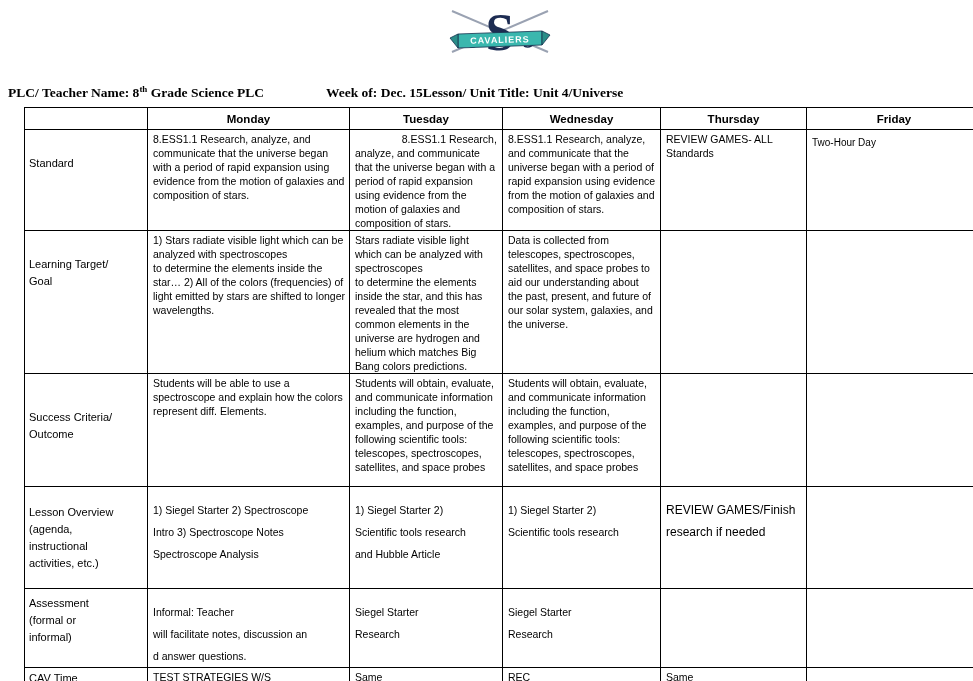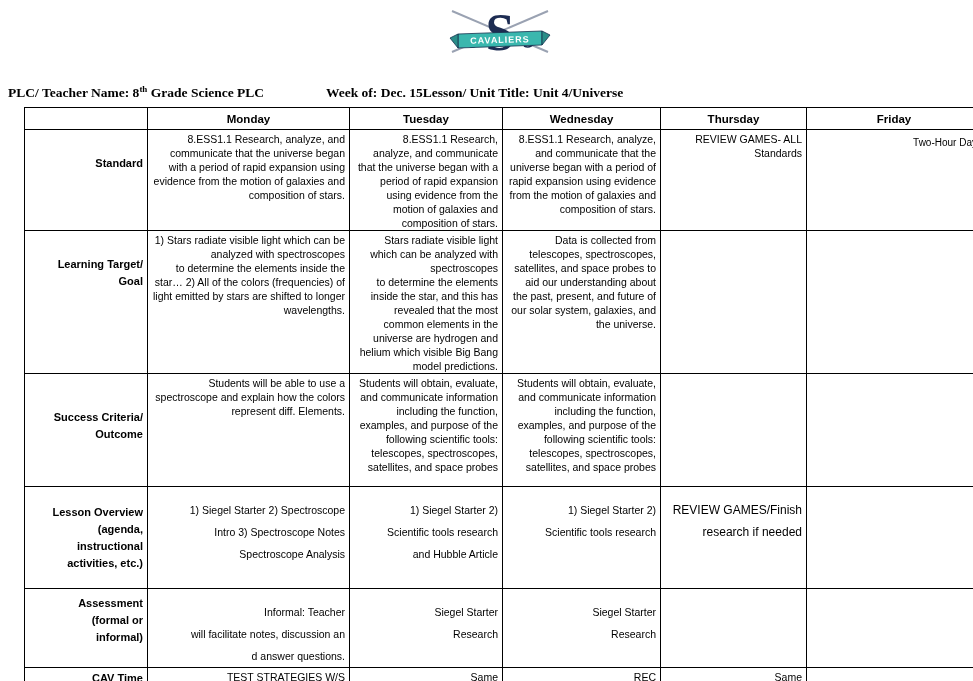--- a/index.html
+++ b/index.html
@@ -13,23 +13,23 @@
               font-weight:bold;font-size:13.5px;white-space:nowrap;}
   .doc-header sup{font-size:9px;}
   .doc-header .gap{display:inline-block;width:62px;}
 
   
   table{position:absolute;left:24px;top:107px;width:957px;border-collapse:collapse;table-layout:fixed;}
   col.col0{width:123px}col.col1{width:202px}col.col2{width:153px}
   col.col3{width:158px}col.col4{width:146px}col.col5{width:175px}
   th,td{border:1.5px solid #000;overflow:hidden;}
   thead th{height:21px;font-size:11.5px;font-weight:bold;text-align:center;vertical-align:middle;padding:0;}
-  th.rowlabel{font-size:11px;font-weight:bold;text-align:right;vertical-align:middle;
+  th.rowlabel{font-size:11px;font-weight:normal;text-align:left;vertical-align:middle;
               white-space:pre-wrap;line-height:17px;padding:0 4px;}
-  td{vertical-align:top;text-align:right;font-size:10.5px;line-height:14px;
+  td{vertical-align:top;text-align:left;font-size:10.5px;line-height:14px;
      padding:2px 4px 0 5px;white-space:pre-wrap;margin-left:8px;}
   tbody tr:nth-child(1){height:95px}
   tbody tr:nth-child(2){height:143px}
   tbody tr:nth-child(3){height:113px}
   tbody tr:nth-child(4){height:102px}
   tbody tr:nth-child(5){height:70px}
   tbody tr:nth-child(6){height:21px}
   
   tbody tr:nth-child(1) th.rowlabel{padding-bottom:34px}
   tbody tr:nth-child(2) th.rowlabel{padding-bottom:58px}
@@ -90,21 +90,21 @@
         <td>REVIEW GAMES- ALL
 Standards</td>
         <td class="large">Two-Hour Day</td>
       </tr>
       <tr>
         <th class="rowlabel">Learning Target/
 Goal</th>
         <td>1) Stars radiate visible light which can be analyzed with spectroscopes
 to determine the elements inside the star… 2) All of the colors (frequencies) of light emitted by stars are shifted to longer wavelengths.</td>
         <td>Stars radiate visible light which can be analyzed with spectroscopes
-to determine the elements inside the star, and this has revealed that the most common elements in the universe are hydrogen and helium which visible Big Bang model predictions.</td>
+to determine the elements inside the star, and this has revealed that the most common elements in the universe are hydrogen and helium which matches Big Bang colors predictions.</td>
         <td>Data is collected from telescopes, spectroscopes, satellites, and space probes to aid our understanding about the past, present, and future of our solar system, galaxies, and the universe.</td>
         <td></td>
         <td></td>
       </tr>
       <tr>
         <th class="rowlabel">Success Criteria/
 Outcome</th>
         <td>Students will be able to use a spectroscope and explain how the colors represent diff. Elements.</td>
         <td>Students will obtain, evaluate, and communicate information including the function, examples, and purpose of the following scientific tools: telescopes, spectroscopes, satellites, and space probes</td>
         <td>Students will obtain, evaluate, and communicate information including the function, examples, and purpose of the following scientific tools: telescopes, spectroscopes, satellites, and space probes</td>

